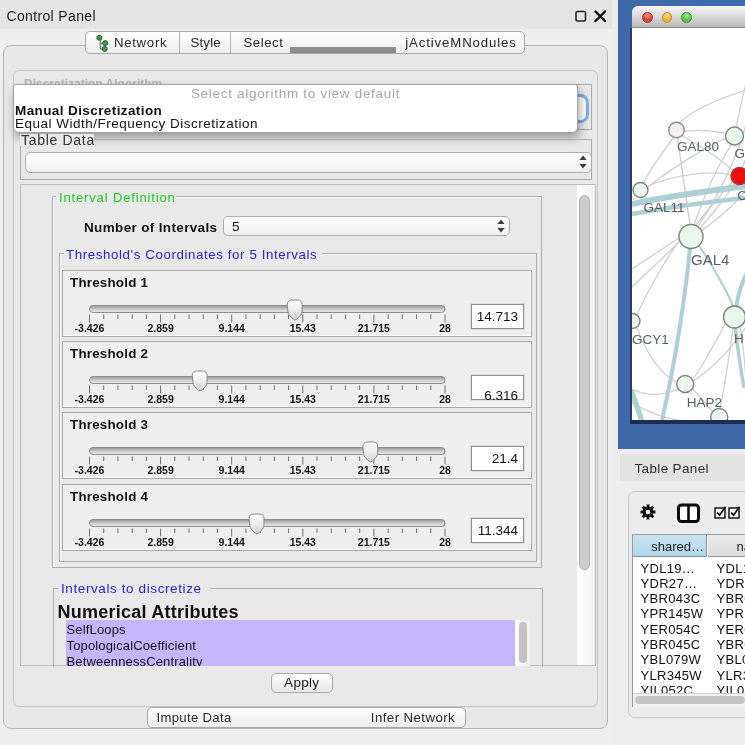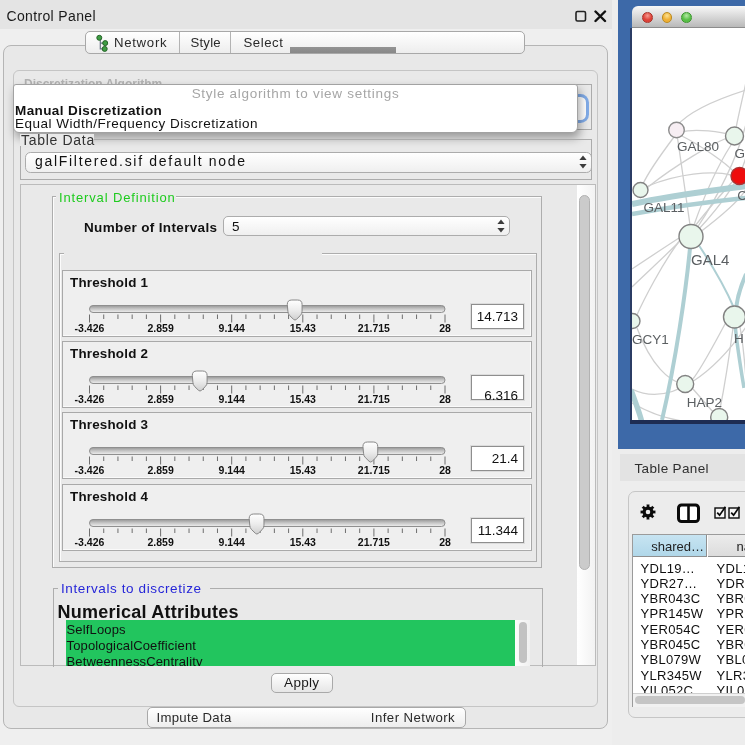--- a/index.html
+++ b/index.html
@@ -18,44 +18,44 @@
 
 <div style="position:absolute;left:3px;top:45px;width:605px;height:684px;border:1px solid #b5b5b5;border-radius:8px;background:#e8e8e8;"></div>
 
 <div style="position:absolute;left:85px;top:30.5px;width:440px;height:23.5px;border:1px solid #a8a8a8;border-radius:5px;background:linear-gradient(180deg,#ffffff,#ededed);overflow:hidden;padding-left:47px;">
   <div class="seg" style="left:0;width:92.5px;justify-content:flex-start;padding-left:28px;letter-spacing:0.7px;">Network</div>
   <div style="position:absolute;left:92.5px;top:0;width:1px;height:100%;background:#b3b3b3;"></div>
   <div class="seg" style="left:93px;width:51px;justify-content:flex-start;padding-left:11.5px;letter-spacing:0.2px;">Style</div>
   <div style="position:absolute;left:144px;top:0;width:1px;height:100%;background:#b3b3b3;"></div>
   <div class="seg" style="left:145px;width:59px;justify-content:flex-start;padding-left:12.5px;letter-spacing:0.55px;">Select</div>
   <div class="seg" style="left:204px;width:106px;background:linear-gradient(180deg,#939393,#6d6d6d);color:#f4f4f4;font-size:10px;letter-spacing:0.5px;margin-top:15px;">Cyni Toolbox</div>
+  <div class="seg" style="left:310px;width:130px;letter-spacing:0.9px;">jActiveMNodules</div>
 </div>
 <svg style="position:absolute;left:94px;top:34px;" width="16" height="18" viewBox="0 0 16 18">
 <path d="M 6.3,4.5 L 6.3,15.5 M 6.3,9.1 L 10.5,9.1 M 6.3,14.9 L 10,14.9" stroke="#6a7486" stroke-width="1.2" fill="none"></path>
 <circle cx="5.3" cy="3.8" r="2.5" fill="#3f9e44" stroke="#266329" stroke-width="1"></circle>
 <circle cx="11.2" cy="9.1" r="2.5" fill="#3f9e44" stroke="#266329" stroke-width="1"></circle>
 <circle cx="10.7" cy="14.9" r="2.5" fill="#3f9e44" stroke="#266329" stroke-width="1"></circle>
 </svg>
 
 <div style="position:absolute;left:13px;top:70px;width:585px;height:637px;border:1px solid #c5c5c5;border-radius:6px;background:#e9e9e9;"></div>
 
 <div style="position:absolute;left:20px;top:84px;width:572px;height:46px;border:1px solid #ababab;"></div>
 <div style="position:absolute;left:26px;top:97px;width:560px;height:23px;border-radius:5.5px;background:#fff;box-shadow:0 0 0 3px rgba(110,160,230,.85);"></div>
 <div style="position:absolute;left:24px;top:77px;font-size:12px;font-weight:600;color:#b2b2b2;">Discretization Algorithm</div>
 
 <div style="position:absolute;left:13px;top:83.5px;width:565px;height:49.5px;background:#ffffff;border:1px solid #a2a2a2;border-radius:3px 3px 6px 6px;box-shadow:2px 5px 10px rgba(0,0,0,0.35);"></div>
-<div style="position:absolute;left:14px;top:86px;width:563px;font-size:13.5px;color:#a6a6a6;text-align:center;letter-spacing:0.7px;">Style algorithm to view settings</div>
+<div style="position:absolute;left:14px;top:86px;width:563px;font-size:13.5px;color:#a6a6a6;text-align:center;letter-spacing:0.7px;">Select algorithm to view default</div>
 <div style="position:absolute;left:15px;top:103px;font-size:13.5px;font-weight:bold;color:#111;letter-spacing:0.4px;">Manual Discretization</div>
 <div style="position:absolute;left:15px;top:116px;font-size:13.5px;color:#111;letter-spacing:0.5px;">Equal Width/Frequency Discretization</div>
 
 <div style="position:absolute;left:20px;top:139px;width:572px;height:41px;border:1px solid #ababab;border-top:1px solid #ababab;"></div>
 <div style="position:absolute;left:20px;top:133.5px;width:74px;height:12px;background:#e9e9e9;"></div>
 <div style="position:absolute;left:21px;top:132px;font-size:14px;color:#333;letter-spacing:0.7px;">Table Data</div>
 <div style="position:absolute;left:25px;top:151.5px;width:567px;height:21px;border:1px solid #acacac;border-radius:5.5px;background:linear-gradient(180deg,#ffffff,#efefef);"></div>
-<div style="position:absolute;left:35px;top:152.5px;font-size:14px;color:#111;letter-spacing:1.7px;">galFiltered.sif default node</div>
 <svg style="position:absolute;left:578px;top:155px;" width="10" height="14" viewBox="0 0 10 14">
 <path d="M 5,0.5 L 8.6,5 L 1.4,5 Z" fill="#3c3c3c"></path>
 <path d="M 5,13.5 L 8.6,9 L 1.4,9 Z" fill="#3c3c3c"></path>
 </svg>
 
 <div style="position:absolute;left:20px;top:184px;width:576px;height:482px;border:1px solid #bbbbbb;background:#e9e9e9;"></div>
 <div style="position:absolute;left:577px;top:185px;width:18px;height:480px;background:linear-gradient(90deg,#ffffff,#f2f2f2);"></div>
 <div style="position:absolute;left:578.5px;top:195px;width:11px;height:375px;border-radius:5.5px;background:#cbcbcb;border:1px solid #b2b2b2;"></div>
 
 <div style="position:absolute;left:52px;top:196px;width:490px;height:372px;border:1px solid #adadad;box-shadow:inset 1px 1px 0 #fcfcfc;"></div>
@@ -65,20 +65,21 @@
 <div style="position:absolute;left:84px;top:219.5px;font-size:13.5px;font-weight:bold;color:#111;letter-spacing:0.35px;">Number of Intervals</div>
 <div style="position:absolute;left:223px;top:215.5px;width:287px;height:20.5px;border:1px solid #acacac;border-radius:5px;background:linear-gradient(180deg,#ffffff,#efefef);"></div>
 <div style="position:absolute;left:232px;top:218.5px;font-size:13.5px;color:#111;">5</div>
 <svg style="position:absolute;left:496px;top:219px;" width="10" height="14" viewBox="0 0 10 14">
 <path d="M 5,0.5 L 8.6,5 L 1.4,5 Z" fill="#3c3c3c"></path>
 <path d="M 5,13.5 L 8.6,9 L 1.4,9 Z" fill="#3c3c3c"></path>
 </svg>
 
 <div style="position:absolute;left:59px;top:253px;width:478px;height:309px;border:1px solid #adadad;box-shadow:inset 1px 1px 0 #fcfcfc;"></div>
 <div style="position:absolute;left:64px;top:247px;width:258px;height:13px;background:#e9e9e9;"></div>
+<div style="position:absolute;left:66px;top:247px;font-size:13.3px;color:#2626d8;letter-spacing:0.6px;">Threshold's Coordinates for 5 Intervals</div>
 
 <div style="position:absolute;left:62px;top:270.0px;width:470px;height:67px;background:#efefef;border:1px solid #a9a9a9;box-shadow:inset -1px -1px 0 #fafafa;">
   <div style="position:absolute;left:7px;top:4px;font-size:13.4px;font-weight:bold;color:#111;letter-spacing:0.2px;">Threshold 1</div>
   <svg width="470" height="67" viewBox="0 0 470 67" style="position:absolute;left:0;top:0;">
 <defs>
 <linearGradient id="trk" x1="0" y1="0" x2="0" y2="1">
 <stop offset="0" stop-color="#969696"></stop>
             <stop offset="0.45" stop-color="#c3c3c3"></stop>
             <stop offset="1" stop-color="#f0f0f0"></stop>
 </linearGradient>
@@ -283,21 +284,21 @@
 <path d="M 186.18,33.50 q 0,-4.5 4.5,-4.5 h 5.8 q 4.5,0 4.5,4.5 v 6.8 q 0,2.6 -1.9,4.4 l -3.7,3.6 q -1.5,1.5 -3.0,0 l -3.7,-3.6 q -1.9,-1.8 -1.9,-4.4 z" fill="url(#thm)" stroke="#878787" stroke-width="1"></path>
 </svg>
   <div style="position:absolute;left:408px;top:33px;width:53px;height:25px;background:#fff;border:1px solid #8e8e8e;box-shadow:0 0 0 1px #dcdcdc;"></div>
   <div style="position:absolute;left:408px;top:33px;width:47px;height:25px;font-size:13.5px;color:#111;text-align:right;line-height:25px;">11.344</div>
 </div>
 
 <div style="position:absolute;left:53px;top:587.5px;width:490px;height:79px;border:1px solid #adadad;border-bottom:none;"></div>
 <div style="position:absolute;left:58px;top:581.5px;width:152px;height:12px;background:#e9e9e9;"></div>
 <div style="position:absolute;left:61px;top:581px;font-size:13.5px;color:#2626d8;letter-spacing:0.6px;">Intervals to discretize</div>
 <div style="position:absolute;left:57.5px;top:601.5px;font-size:18px;font-weight:bold;color:#111;letter-spacing:0.25px;">Numerical Attributes</div>
-<div style="position:absolute;left:65.5px;top:620px;width:464.5px;height:46px;background:#22c55e;overflow:hidden;">
+<div style="position:absolute;left:65.5px;top:620px;width:464.5px;height:46px;background:#c4b5fd;overflow:hidden;">
   <div style="position:absolute;left:1px;top:1.6px;font-size:13px;color:#111;letter-spacing:0.15px;">SelfLoops</div>
   <div style="position:absolute;left:1px;top:17.9px;font-size:13px;color:#111;letter-spacing:0.15px;">TopologicalCoefficient</div>
   <div style="position:absolute;left:1px;top:34.2px;font-size:13px;color:#111;letter-spacing:0.15px;">BetweennessCentrality</div>
   <div style="position:absolute;left:449.5px;top:0;width:15px;height:46px;background:linear-gradient(90deg,#fdfdfd,#f0f0f0);"></div>
   <div style="position:absolute;left:453px;top:2px;width:8.5px;height:41px;border-radius:4.5px;background:#c2c2c2;"></div>
 </div>
 
 <div style="position:absolute;left:270.5px;top:673px;width:62.5px;height:19.5px;border:1px solid #a9a9a9;border-radius:5px;background:linear-gradient(180deg,#ffffff,#e6e6e6);"></div>
 <div style="position:absolute;left:270.5px;top:675px;width:62.5px;font-size:13.5px;color:#1a1a1a;text-align:center;letter-spacing:0.3px;">Apply</div>
 

